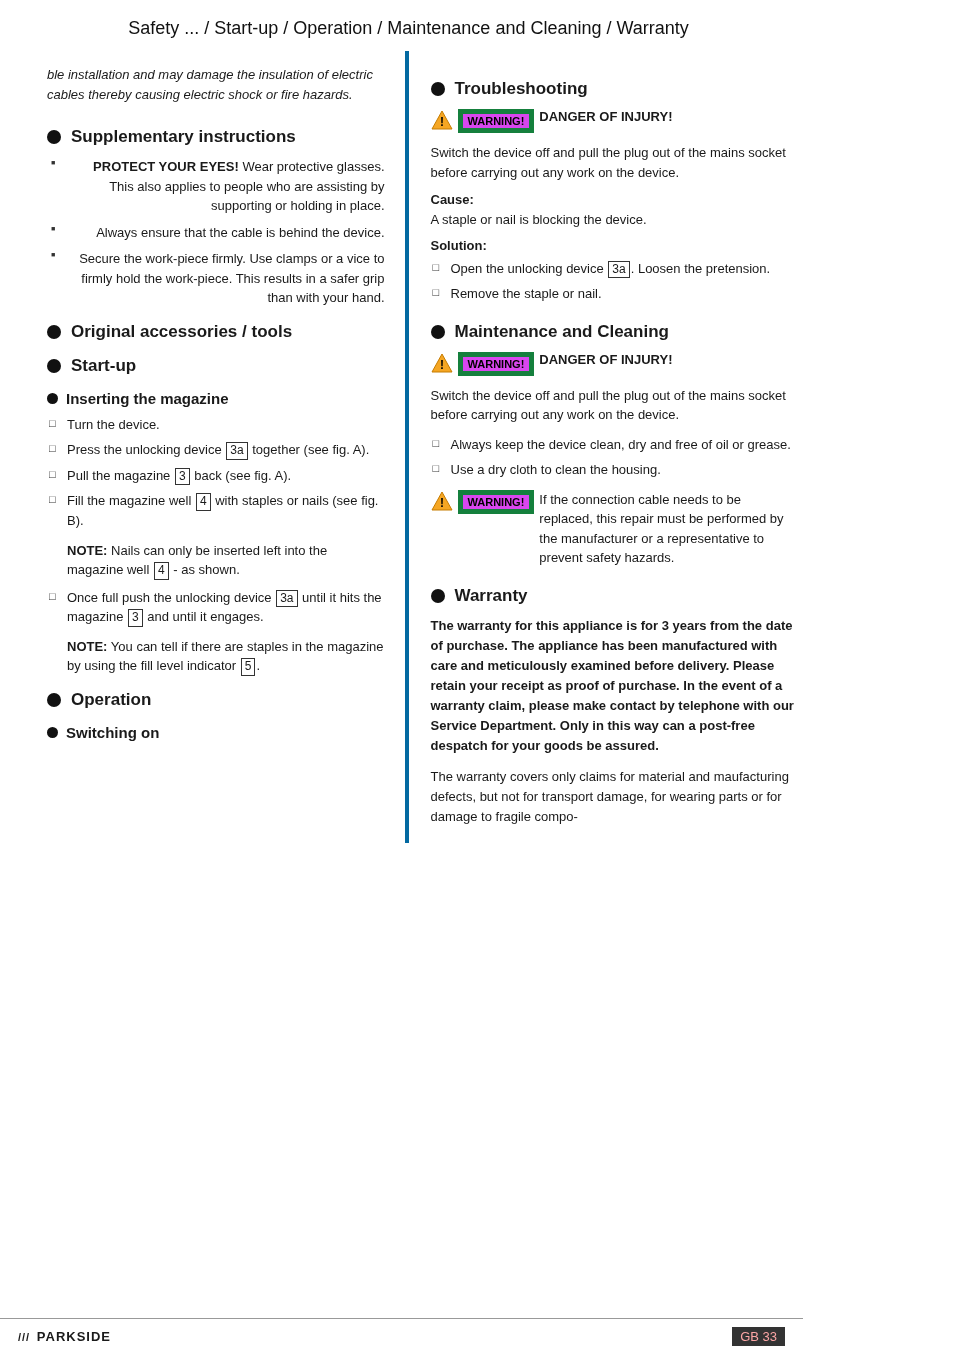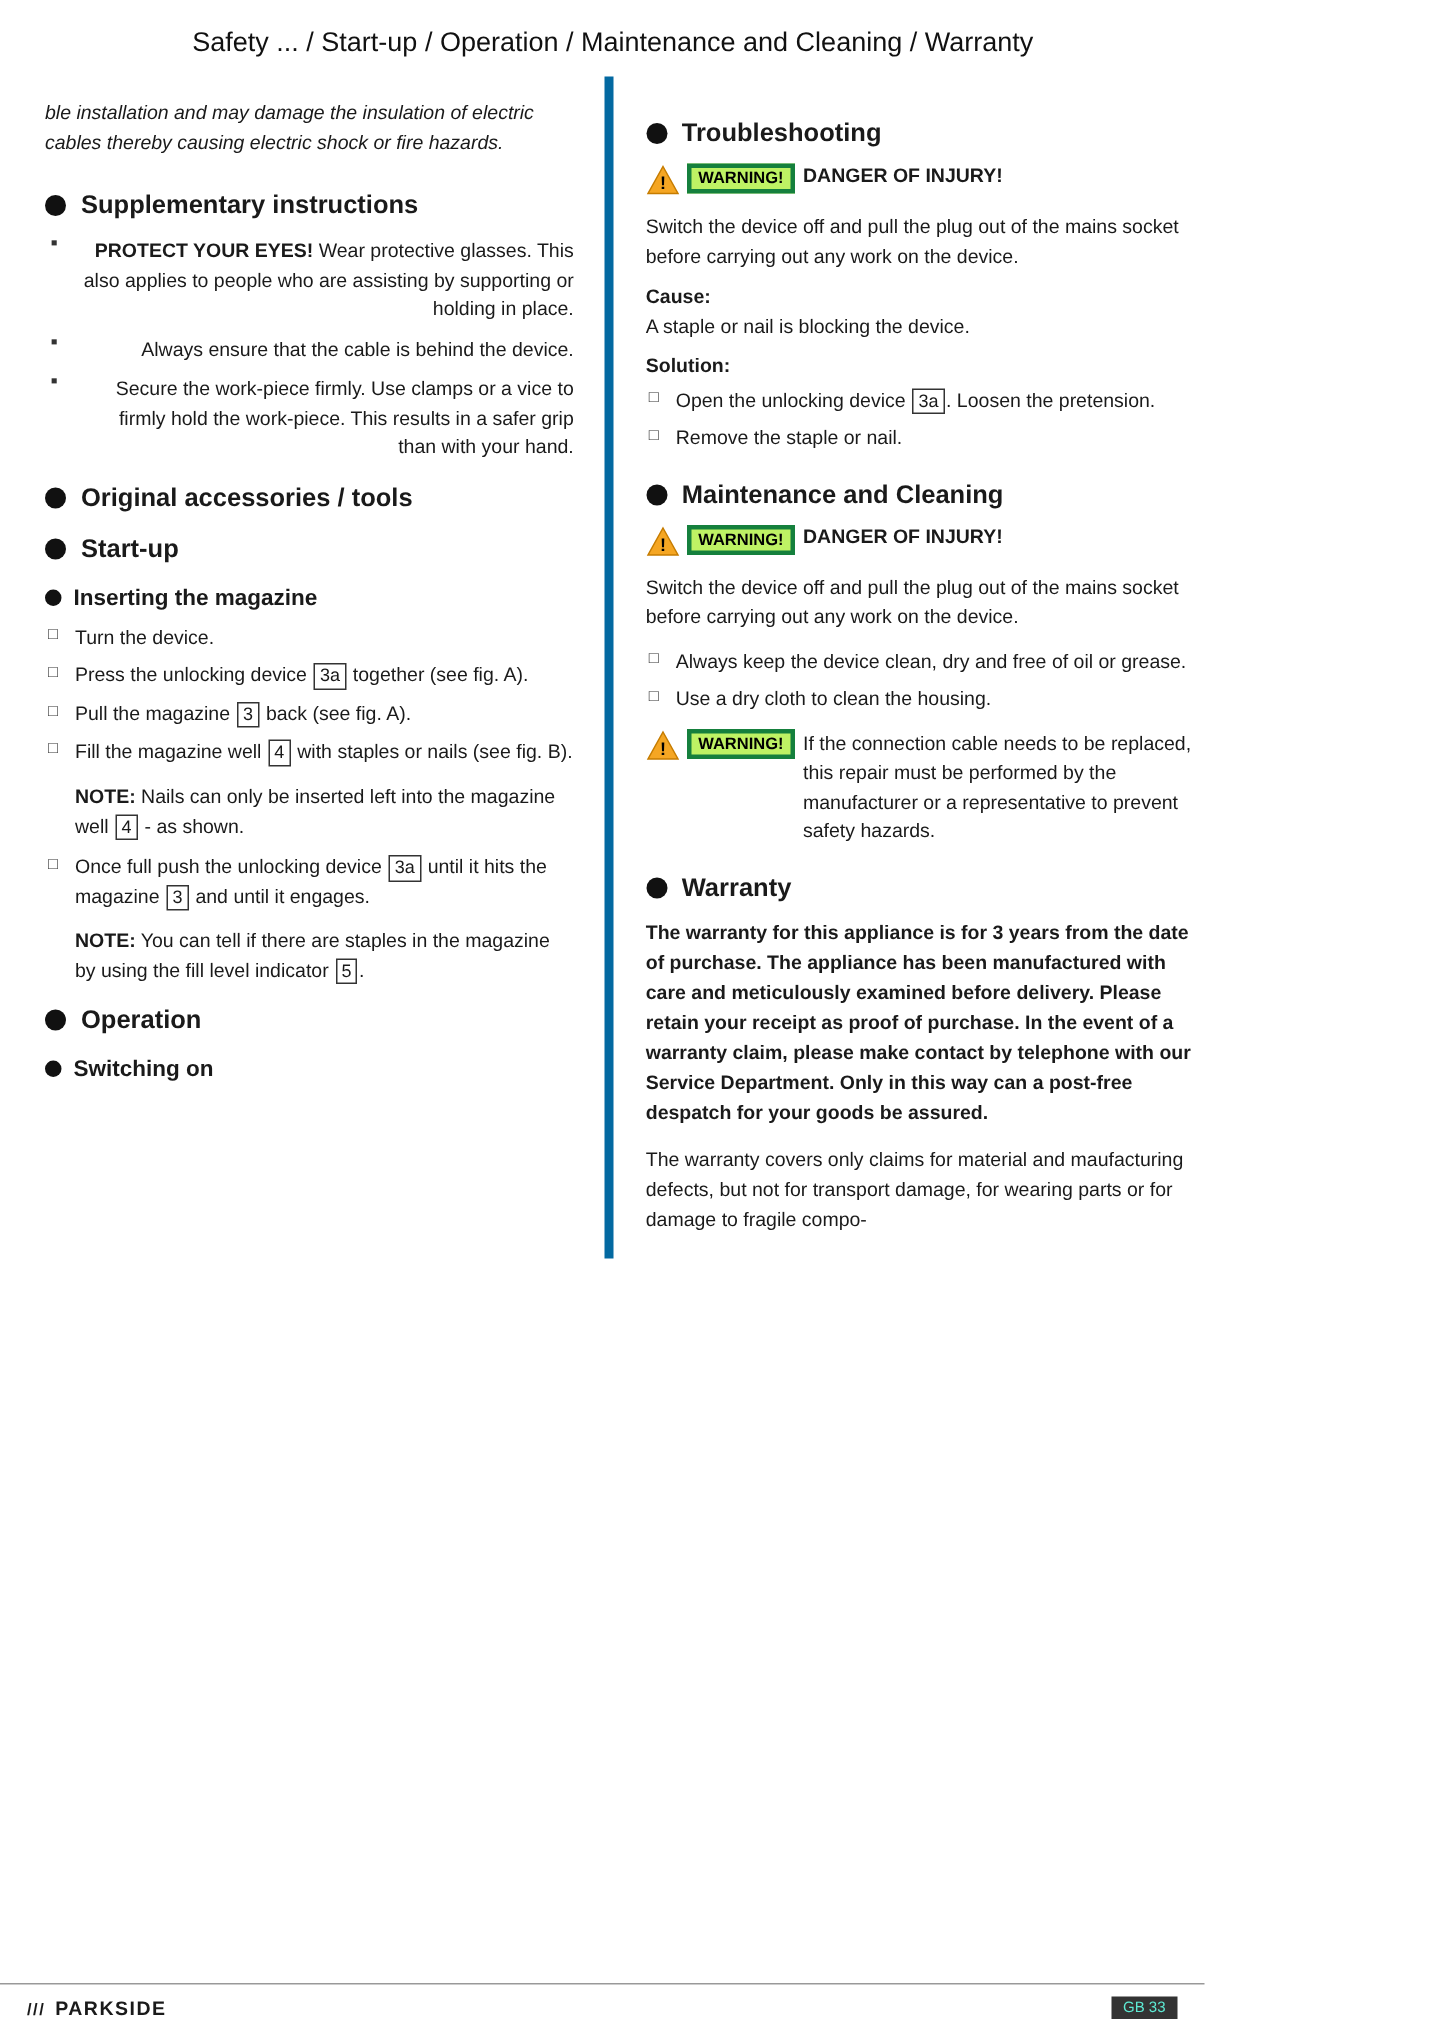--- a/index.html
+++ b/index.html
@@ -25,22 +25,22 @@
       border-bottom: none;
       color: #111;
     }
     .content-area {
       display: flex;
       flex-direction: row;
       padding: 0;
     }
     .left-col {
       width: 50%;
-      padding: 14px 20px 10px 30px;
-      border-right: 6px solid #0369a1;
+      padding: 14px 20px 10px 47px;
+      border-right: 4px solid #0369a1;
     }
     .right-col {
       width: 50%;
       padding: 14px 20px 10px 22px;
     }
     .italic-intro {
       font-style: italic;
       font-size: 13px;
       margin-bottom: 22px;
       line-height: 1.55;
@@ -148,27 +148,27 @@
       flex-shrink: 0;
       position: relative;
       top: 0px;
     }
     .warning-triangle svg {
       width: 22px;
       height: 22px;
     }
     .warning-label {
       display: inline-block;
-      background: #bef264;
+      background: #d946ef;
       color: #000;
       font-weight: bold;
       font-size: 11px;
       padding: 1px 5px;
       margin-right: 5px;
-      border: 3px solid #15803d;
+      border: 5px solid #15803d;
     }
     .warning-title {
       font-weight: bold;
       font-size: 13px;
     }
     .warning-content {
       font-size: 13px;
       line-height: 1.5;
     }
     .warning-inline {
@@ -212,23 +212,23 @@
     .parkside-logo {
       font-weight: bold;
       font-size: 13px;
       letter-spacing: 1px;
     }
     .parkside-logo .triple-slash {
       font-size: 11px;
       margin-right: 2px;
     }
     .page-number {
-      font-size: 10px;
+      font-size: 13px;
       background: #333;
-      color: #5eead4;
+      color: #fca5a5;
       padding: 2px 8px;
     }
     .section-divider {
       margin: 14px 0 6px 0;
     }
     .indent-note {
       padding-left: 20px;
       margin-bottom: 8px;
       font-size: 13px;
       line-height: 1.5;

